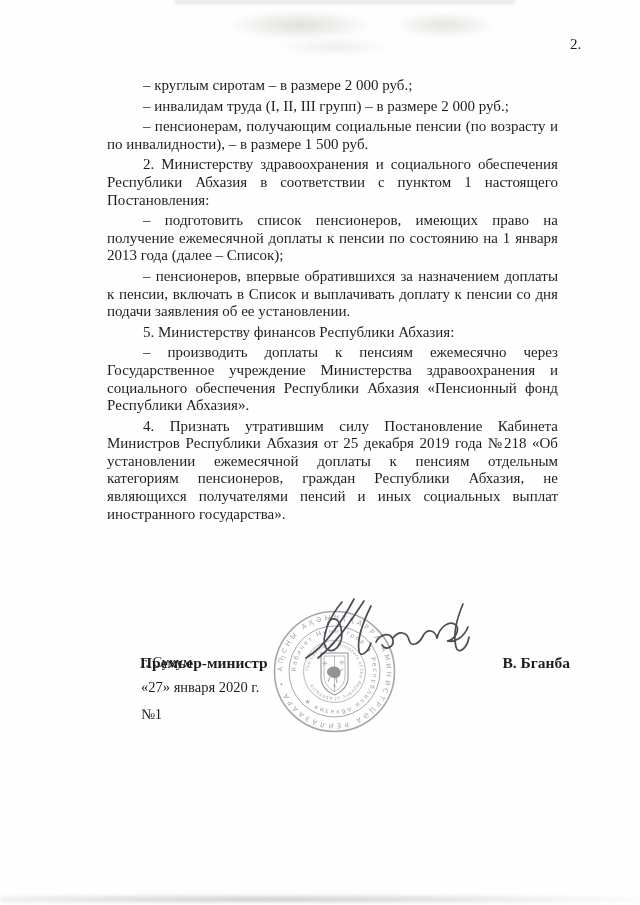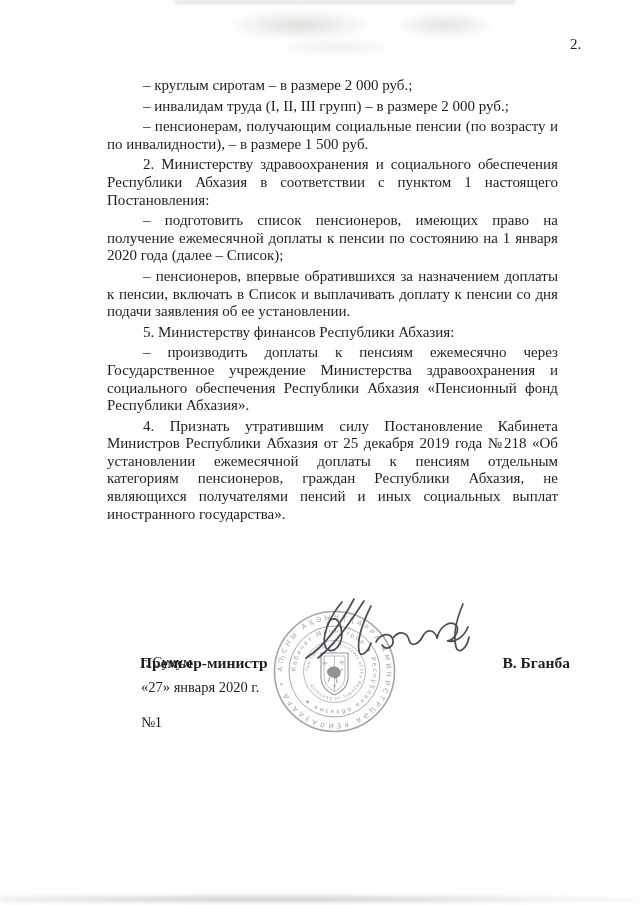--- a/index.html
+++ b/index.html
@@ -44,21 +44,21 @@
     position:absolute;left:104px;top:654px;width:466px;
     display:flex;justify-content:space-between;
     font-size:15.5px;font-weight:bold;
   }
   .sig-row .sig-title{padding-left:36px;}
   .sig-meta{
     position:absolute;left:141px;top:655px;
     font-size:14.5px;line-height:15px;
   }
   .sig-meta div{margin-bottom:10px;}
-  .sig-meta .m-date{margin-bottom:20px;}
+  .sig-meta .m-date{margin-bottom:12px;}
 
   .stamp-svg{position:absolute;left:272px;top:609px;opacity:.8;}
   .stamp-svg text{font-family:"DejaVu Sans",sans-serif;fill:var(--stamp);}
   .signature-svg{position:absolute;left:298px;top:592px;}
 </style>
 </head>
 <body>
 
 <div class="page">
 
@@ -68,21 +68,21 @@
   <div class="artifact a-top-blob3"></div>
   <div class="artifact a-bottom-streak"></div>
 
   <div class="page-number">2.</div>
 
   <main class="body-text">
     <p>– круглым сиротам – в размере 2 000 руб.;</p>
     <p>– инвалидам труда (I, II, III групп) – в размере 2 000 руб.;</p>
     <p>– пенсионерам, получающим социальные пенсии (по возрасту и по инвалидности), – в размере 1 500 руб.</p>
     <p>2. Министерству здравоохранения и социального обеспечения Республики Абхазия в соответствии с пунктом 1 настоящего Постановления:</p>
-    <p>– подготовить список пенсионеров, имеющих право на получение ежемесячной доплаты к пенсии по состоянию на 1 января 2020 года (далее – Список);</p>
+    <p>– подготовить список пенсионеров, имеющих право на получение ежемесячной доплаты к пенсии по состоянию на 1 января 2013 года (далее – Список);</p>
     <p>– пенсионеров, впервые обратившихся за назначением доплаты к пенсии, включать в Список и выплачивать доплату к пенсии со дня подачи заявления об ее установлении.</p>
     <p>5. Министерству финансов Республики Абхазия:</p>
     <p>– производить доплаты к пенсиям ежемесячно через Государственное учреждение Министерства здравоохранения и социального обеспечения Республики Абхазия «Пенсионный фонд Республики Абхазия».</p>
     <p>4. Признать утратившим силу Постановление Кабинета Министров Республики Абхазия от 25 декабря 2019 года №218 «Об установлении ежемесячной доплаты к пенсиям отдельным категориям пенсионеров, граждан Республики Абхазия, не являющихся получателями пенсий и иных социальных выплат иностранного государства».</p>
   </main>
 
   <div class="sig-row">
     <span class="sig-title">Премьер-министр</span>
     <span class="sig-name">В. Бганба</span>
   </div>

